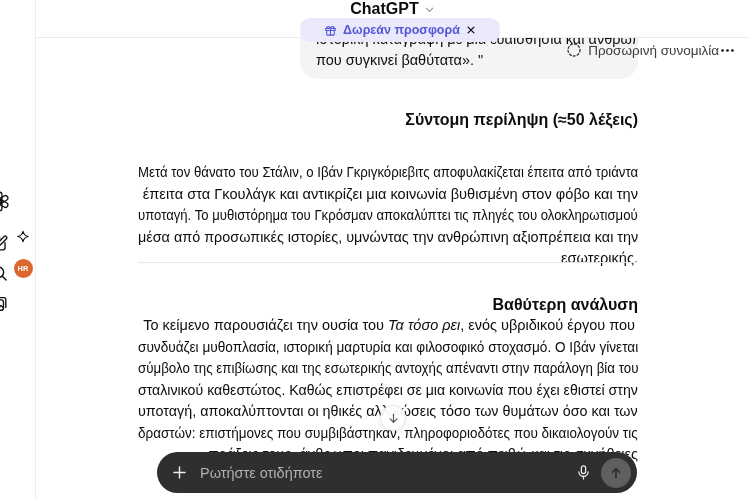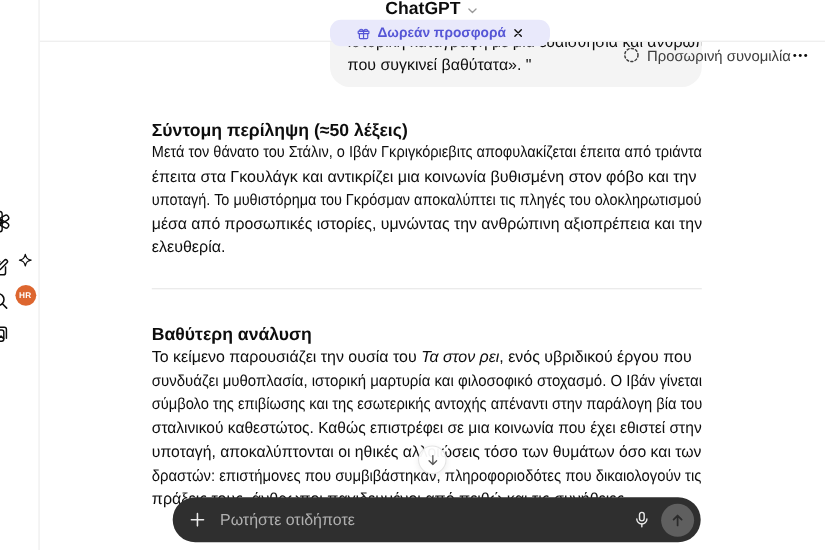--- a/index.html
+++ b/index.html
@@ -29,23 +29,23 @@
          color:#5656d6;font-size:12.5px;font-weight:700;padding:5px 24px;border-radius:10px;}
   .badge-close{display:flex;align-items:center;color:#0d0d0d;}
   .header-right{margin-left:auto;display:flex;align-items:flex-start;}
   .temp-chat{display:flex;align-items:center;gap:6px;font-size:13.5px;color:#3c3c3c;}
 
   
   .bubble{position:absolute;left:300px;top:38px;width:338px;height:41px;background:#f4f4f4;
           border-radius:0 0 18px 18px;box-sizing:border-box;padding:0 16px 8px;overflow:hidden;
           display:flex;flex-direction:column;justify-content:flex-end;z-index:2;}
   .bubble .fitline{line-height:21px;font-size:14.5px;}
-  .block{position:absolute;left:138px;width:500px;}
+  .block{position:absolute;left:138px;width:500px;text-align:right;}
   .sec-heading{font-size:16px;font-weight:700;line-height:20px;}
-  .h-summary{top:110px;} .p-summary{top:129px;}
+  .h-summary{top:110px;} .p-summary{top:162px;}
   .divider{top:262px;height:1px;background:#e7e7e7;}
   .h-analysis{top:295px;} .p-analysis{top:315px;}
   .fitline{white-space:nowrap;font-size:14.6px;line-height:21.5px;transform-origin:left center;color:#0d0d0d;}
   .fitline em{font-style:italic;}
 
   
   .scrolldown{position:absolute;left:380px;top:405px;width:26px;height:26px;border-radius:50%;
               background:rgba(255,255,255,.95);border:1px solid #e4e4e4;display:flex;
               align-items:center;justify-content:center;z-index:6;box-shadow:0 2px 6px rgba(0,0,0,.07);}
 
@@ -164,28 +164,28 @@
       <div class="fitline">ιστορική καταγραφή με μια ευαισθησία και ανθρωπιά</div>
       <div class="fitline">που συγκινεί βαθύτατα». "</div>
     </div>
 
   <h3 class="block sec-heading h-summary" style="margin:0;">Σύντομη περίληψη (≈50 λέξεις)</h3>
   <div class="block p-summary">
       <div class="fitline" style="transform: scaleX(0.905797);">Μετά τον θάνατο του Στάλιν, ο Ιβάν Γκριγκόριεβιτς αποφυλακίζεται έπειτα από τριάντα</div>
       <div class="fitline">έπειτα στα Γκουλάγκ και αντικρίζει μια κοινωνία βυθισμένη στον φόβο και την</div>
       <div class="fitline" style="transform: scaleX(0.899281);">υποταγή. Το μυθιστόρημα του Γκρόσμαν αποκαλύπτει τις πληγές του ολοκληρωτισμού</div>
       <div class="fitline" style="transform: scaleX(0.986193);">μέσα από προσωπικές ιστορίες, υμνώντας την ανθρώπινη αξιοπρέπεια και την</div>
-      <div class="fitline">ελευθερία.</div>
+      <div class="fitline">εσωτερικής.</div>
     </div>
 
   <div class="block divider"></div>
 
   <h3 class="block sec-heading h-analysis" style="margin:0;">Βαθύτερη ανάλυση</h3>
   <div class="block p-analysis">
-    <div class="fitline" style="transform: scaleX(0.994036);"><span>Το κείμενο παρουσιάζει την ουσία του </span><em>Τα στον ρει</em><span>, ενός υβριδικού έργου που</span></div>
+    <div class="fitline" style="transform: scaleX(0.994036);"><span>Το κείμενο παρουσιάζει την ουσία του </span><em>Τα τόσο ρει</em><span>, ενός υβριδικού έργου που</span></div>
   <div class="fitline" style="transform: scaleX(0.932836);">συνδυάζει μυθοπλασία, ιστορική μαρτυρία και φιλοσοφικό στοχασμό. Ο Ιβάν γίνεται</div>
       <div class="fitline" style="transform: scaleX(0.912409);">σύμβολο της επιβίωσης και της εσωτερικής αντοχής απέναντι στην παράλογη βία του</div>
       <div class="fitline" style="transform: scaleX(0.968992);">σταλινικού καθεστώτος. Καθώς επιστρέφει σε μια κοινωνία που έχει εθιστεί στην</div>
       <div class="fitline" style="transform: scaleX(0.982318);">υποταγή, αποκαλύπτονται οι ηθικές αλλοιώσεις τόσο των θυμάτων όσο και των</div>
       <div class="fitline" style="transform: scaleX(0.924214);">δραστών: επιστήμονες που συμβιβάστηκαν, πληροφοριοδότες που δικαιολογούν τις</div>
       <div class="fitline">πράξεις τους, άνθρωποι παγιδευμένοι από πειθώ και τις συνήθειες</div>
     </div>
 
   <button class="scrolldown">
     <svg width="15" height="15" viewBox="0 0 24 24">

